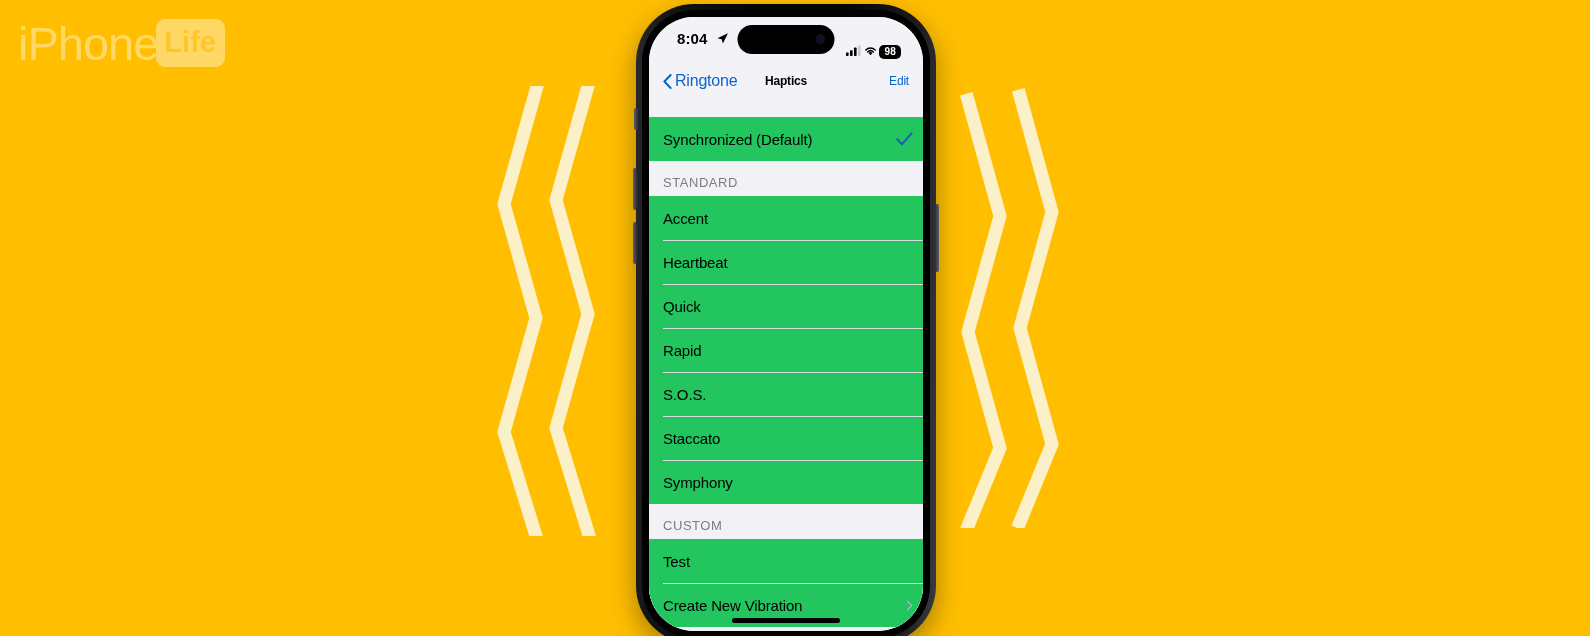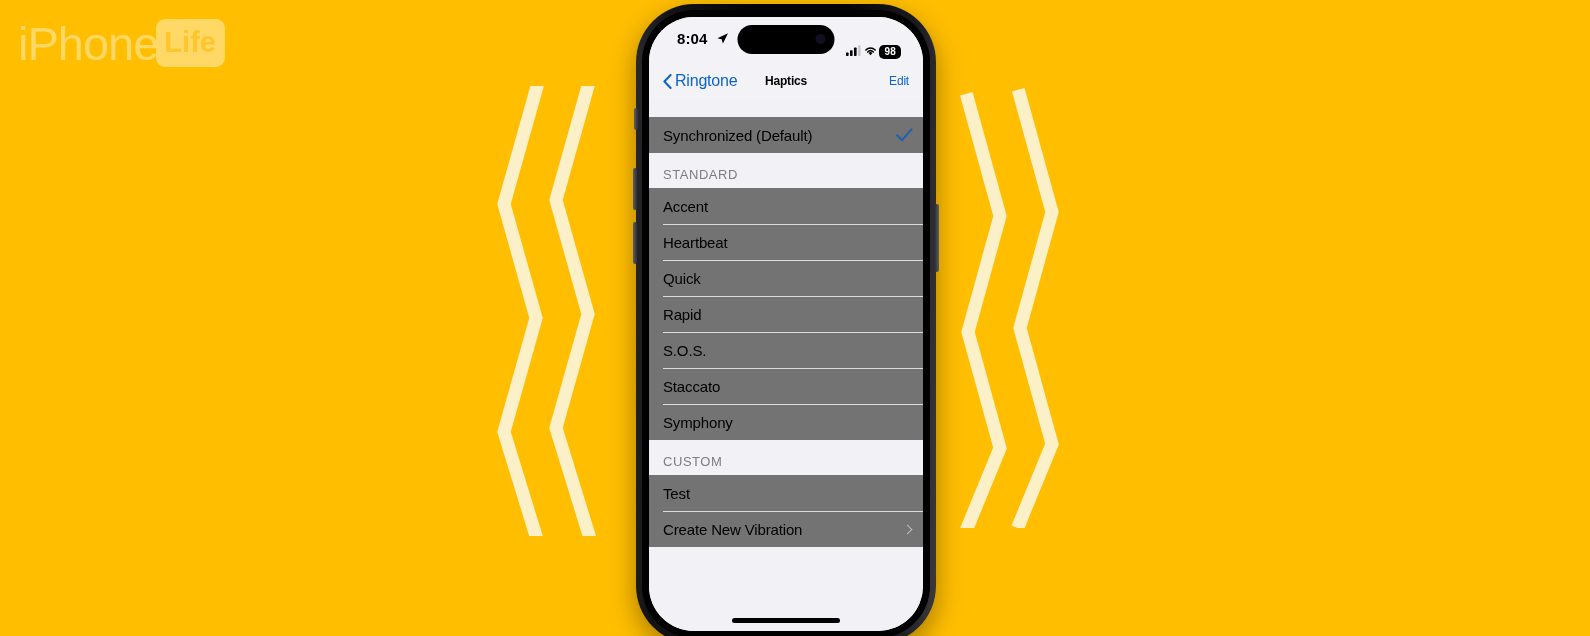--- a/index.html
+++ b/index.html
@@ -166,26 +166,26 @@
   .section-header {
     background: #F1F1F6;
     font-size: 13px;
     letter-spacing: .55px;
     color: #7C7C82;
     padding: 14px 0 6px 14px;
     text-transform: uppercase;
   }
   .list-group { background: #FFFFFF; }
   .list-row {
-    height: 36px;
+    height: 44px;
     display: flex;
     align-items: center;
     padding-left: 14px;
     padding-right: 10px;
-    background: #737373;
+    background: #22c55e;
     position: relative;
     cursor: pointer;
   }
   .list-row + .list-row::before {
     content: "";
     position: absolute;
     left: 14px; right: 0; top: 0;
     height: 1px;
     background: #DCDCDF;
   }

